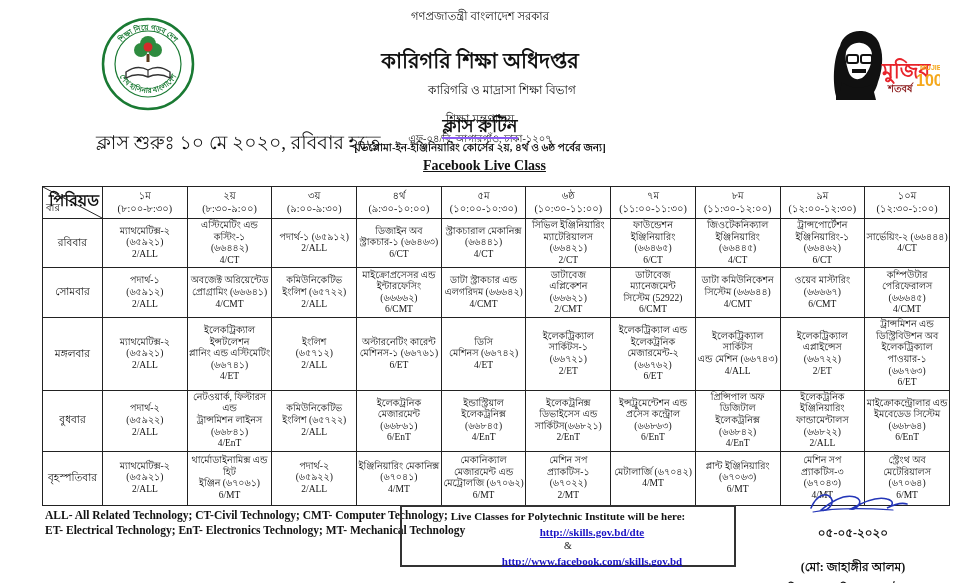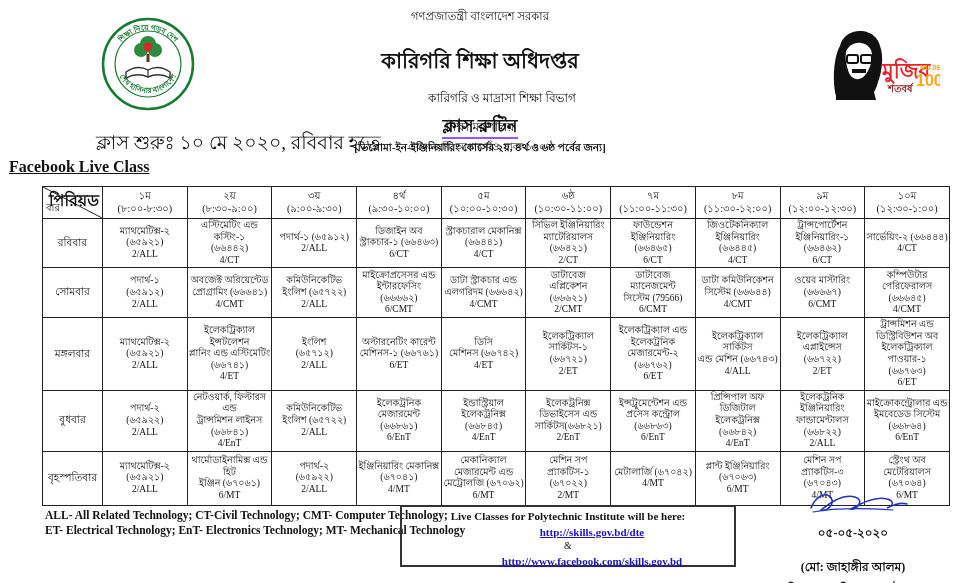--- a/index.html
+++ b/index.html
@@ -4,37 +4,37 @@
 <style>
   * { margin:0; padding:0; box-sizing:border-box; }
   html,body { width:960px; height:583px; background:#fff; overflow:hidden;
     font-family:"Liberation Serif","DejaVu Serif",serif; color:#111; }
   .page { position:relative; width:960px; height:583px; background:#fff; }
 
   
   .hdr-center { position:absolute; left:0; top:8px; width:100%; text-align:center; }
   .hdr-line1 { font-size:11.5px; }
   .hdr-org   { font-size:21px; font-weight:bold; margin-top:18px; }
-  .hdr-line3 { font-size:12px; margin-top:9px;padding-left:44px; }
+  .hdr-line3 { font-size:12px; margin-top:1px;padding-left:44px; }
   .hdr-line4 { font-size:12px; margin-top:9px; }
   .hdr-line5 { font-size:10px; margin-top:1px; }
 
   .logo-left { position:absolute; left:100px; top:16px; width:96px; height:96px; }
   .logo-right { position:absolute; left:828px; top:22px; width:112px; height:88px; }
 
   
   .title-main { position:absolute; left:0; top:112px; width:100%; text-align:center;
     font-size:18px; font-weight:bold; }
   .title-main span { border-bottom:2px solid #8b5cf6; padding-bottom:1px; }
   .start-note { position:absolute; left:96px; top:128px; width:290px;
     font-size:19px; font-weight:normal; }
   .course-note { position:absolute; left:0; top:140px; width:100%; text-align:center;
     font-size:10.5px; font-weight:bold; }
-  .live-title { position:absolute; left:0; top:158px; width:100%; 
-    font-size:16px; font-weight:bold;padding-left:9px; }
+  .live-title { position:absolute; left:0; top:158px; width:100%; text-align:center;
+    font-size:14px; font-weight:bold;padding-left:9px; }
   .live-title span { text-decoration:underline; }
 
   
   .routine-wrap { position:absolute; left:42px; top:186px; width:908px; }
   table.routine { border-collapse:collapse; width:908px; table-layout:fixed; }
   table.routine th, table.routine td { border:1px solid #222; vertical-align:middle;
     text-align:center; padding:1px 1px; }
   table.routine col.daycol { width:60px; }
   th.corner { position:relative; height:32px; padding:0; }
   .corner svg { position:absolute; left:0; top:0; width:100%; height:100%; }
@@ -264,21 +264,21 @@
               <div>4/CMT</div>
             </td>
             <td class="subj">
               <div>ডাটাবেজ</div>
               <div>এপ্লিকেশন</div>
               <div>(৬৬৬২১)</div>
               <div>2/CMT</div>
             </td>
             <td class="subj">
               <div>ডাটাবেজ ম্যানেজমেন্ট</div>
-              <div>সিস্টেম (79566)</div>
+              <div>সিস্টেম (52922)</div>
               <div>6/CMT</div>
             </td>
             <td class="subj">
               <div>ডাটা কমিউনিকেশন</div>
               <div>সিস্টেম (৬৬৬৪৪)</div>
               <div>4/CMT</div>
             </td>
             <td class="subj">
               <div>ওয়েব মাস্টারিং</div>
               <div>(৬৬৬৬৭)</div>

